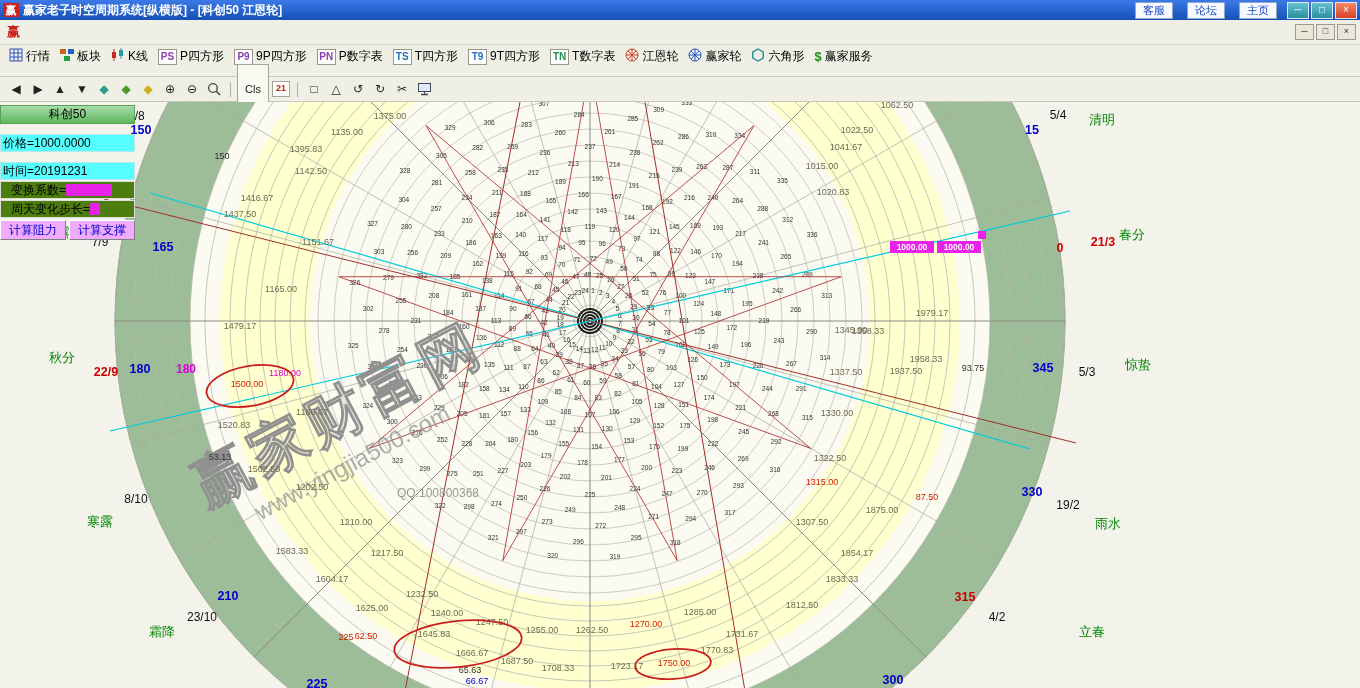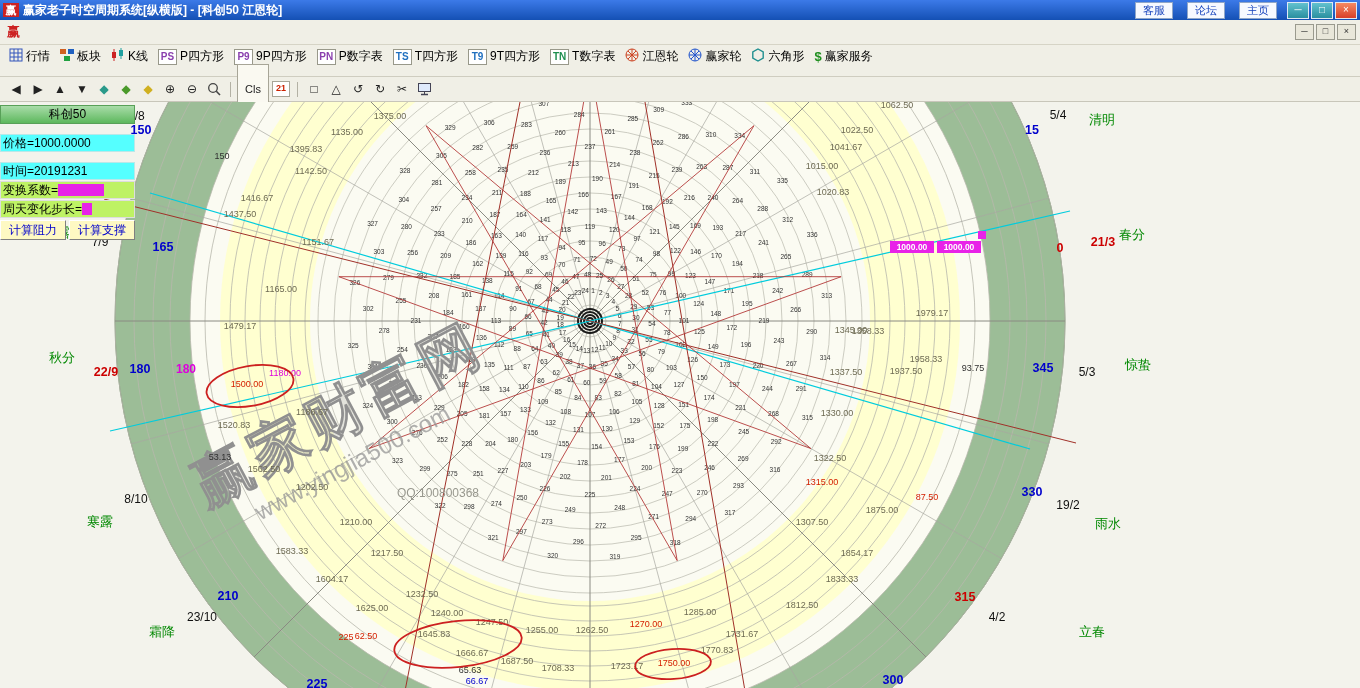--- a/index.html
+++ b/index.html
@@ -39,25 +39,25 @@
   .db-21{border:1px solid #a7a597;background:#fff;color:#cc2200;font-size:9px;font-weight:bold;
          width:16px;height:14px;line-height:13px;text-align:center}
   
   .main{position:relative;height:589px;background:#f3f3ec}
   svg.wheel{position:absolute;left:0;top:0}
   .info-panel{position:absolute;left:0;top:3px;width:135px;font-size:12px;z-index:2}
   .row-symbol{background:linear-gradient(#a9dca9,#5db85d);height:17px;line-height:17px;text-align:center;
               font-weight:normal;color:#000;border:1px solid #58a058}
   .row-cyan{background:#55ffff;height:16px;line-height:16px;padding-left:2px;margin-top:10px;color:#000;
             border:1px solid #b9e8e8}
-  .row-white{background:#bef264;height:16px;margin-top:1px;display:flex;align-items:center;color:#000;
-             padding-left:2px;border:1px solid #ddd}
+  .row-white{background:#4d7c0f;height:16px;margin-top:1px;display:flex;align-items:center;color:#000;
+             padding-left:10px;border:1px solid #ddd}
   .mag-block{background:#e822e8;height:12px;display:inline-block}
   .calc-row{display:flex;gap:3px;margin-top:2px}
-  .calc-btn{flex:1;height:20px;background:#fef9c3;border:1px solid;border-color:#fff #808080 #808080 #fff;
+  .calc-btn{flex:1;height:20px;background:#f0abfc;border:1px solid;border-color:#fff #808080 #808080 #fff;
             color:#0000cc;font-size:12px;cursor:pointer;font-family:inherit}
 </style>
 </head>
 <body>
 
 <div>
 
   <div class="titlebar">
     <div class="app-logo">赢</div>
     <div class="title">赢家老子时空周期系统[纵横版] - [科创50 江恩轮]</div>

